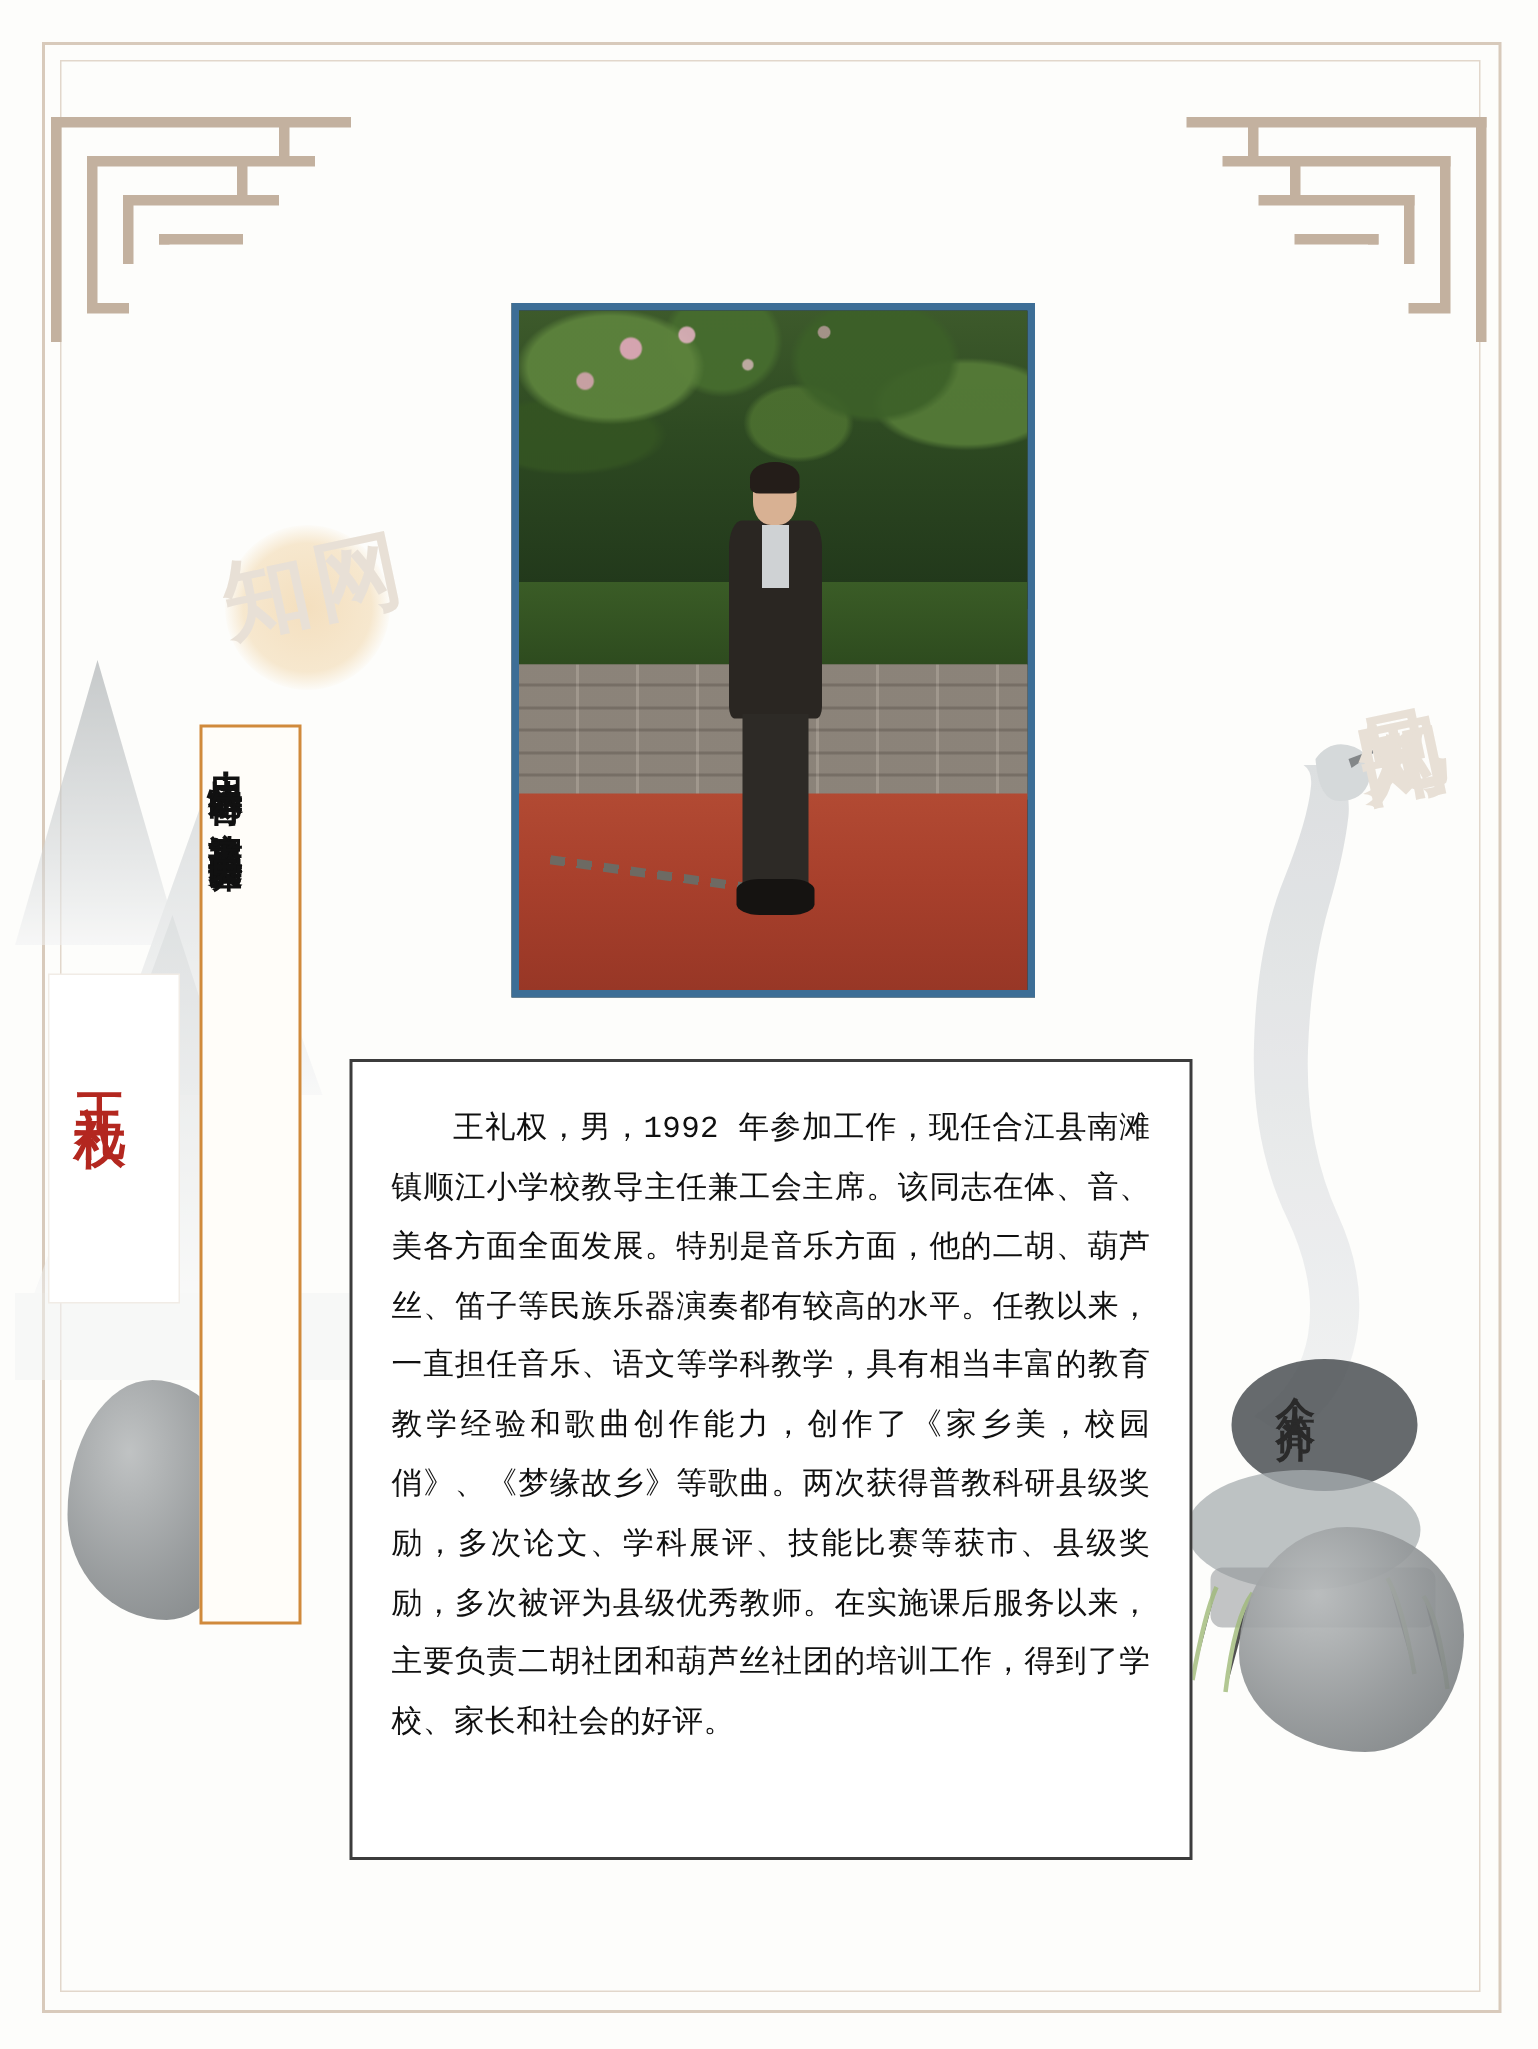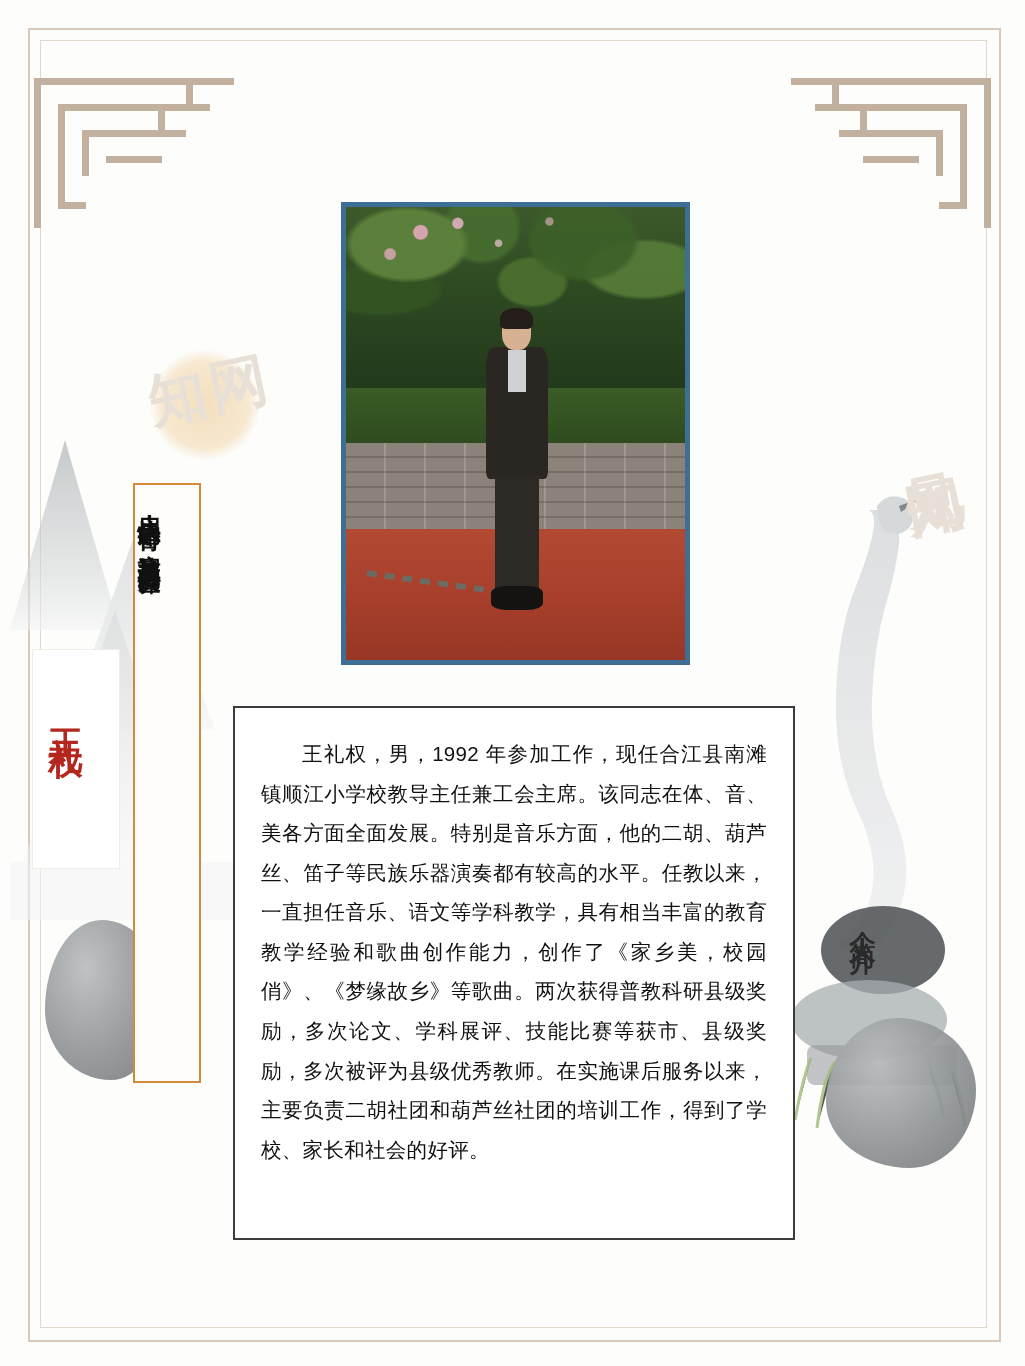--- a/index.html
+++ b/index.html
@@ -224,21 +224,21 @@
     left: 233px;
     top: 706px;
     width: 562px;
     height: 534px;
     border: 2px solid #3c3c3c;
     background: #ffffff;
     box-sizing: border-box;
     padding: 26px 26px 20px 26px;
   }
   .bio-text {
-    font-family: Liberation Sans, sans-serif;
+    font-family: Liberation Mono, monospace;
     font-size: 20.5px;
     line-height: 1.93;
     color: #101010;
     text-align: justify;
     text-indent: 2em;
     margin: 0;
     letter-spacing: .3px;
   }
 
   

